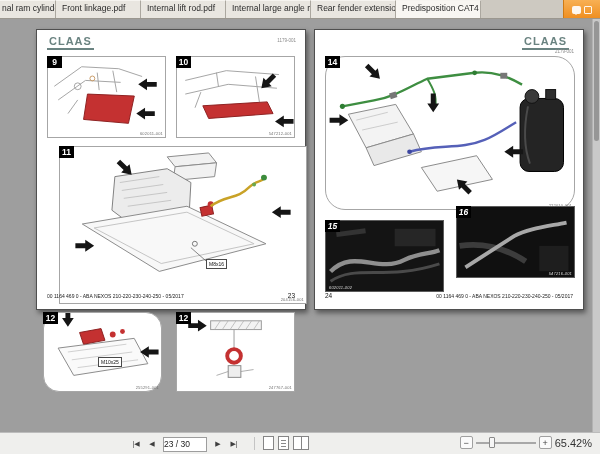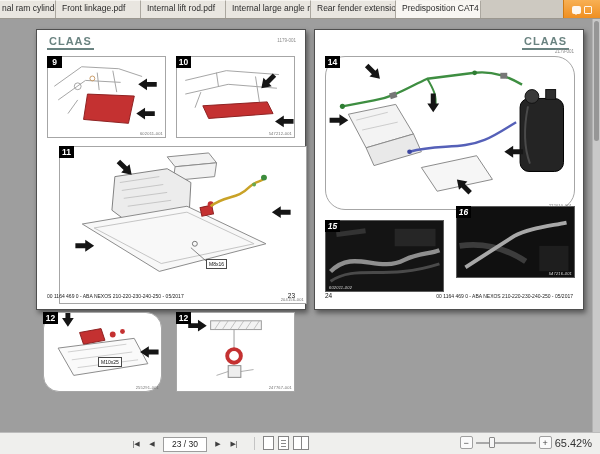--- a/index.html
+++ b/index.html
@@ -52,21 +52,21 @@
   #label-m8  { left:146px; top:112px; }
   #label-m10 { left:54px;  top:44px; }
 
   .page-footer { position:absolute; left:10px; right:10px; bottom:10px; display:flex; justify-content:space-between; align-items:flex-end; font-size:5px; color:#222; }
   .page-number { font-size:6.5px; color:#111; }
 
   
   .statusbar { position:absolute; left:0; bottom:0; width:600px; height:22px; background:#efefed; border-top:1px solid #bcbcbc; }
   .nav-group { position:absolute; left:128px; top:3px; display:flex; align-items:center; }
   .sb-btn { width:16px; height:16px; border:none; background:transparent; color:#3f3f3f; font-size:7px; line-height:16px; text-align:center; padding:0; cursor:pointer; font-family:inherit; }
-  .page-box { width:44px; height:15px; margin:0 3px; background:#fff; border:1px solid #9d9d9d; font-size:8.5px; line-height:13px; text-align:center; color:#222; }
+  .page-box { width:44px; height:15px; margin:0 3px; background:#fff; border:1px solid #9d9d9d; font-size:8.5px; line-height:13px; text-align:left; color:#222; }
   .view-group { position:absolute; left:254px; top:3px; display:flex; align-items:center; gap:4px; }
   .sb-sep { width:1px; height:13px; background:#c4c4c4; margin-right:4px; }
   .view-icon { width:11px; height:14px; background:#fff; border:1px solid #858585; position:relative; }
   .view-icon.two { width:16px; }
   .view-icon.two::after { content:""; position:absolute; left:7px; top:0; bottom:0; width:1px; background:#858585; }
   .view-icon.lines::after { content:""; position:absolute; left:2px; right:2px; top:3px; height:1px; background:#8a8a8a; box-shadow:0 3px 0 #8a8a8a, 0 6px 0 #8a8a8a; }
   .zoom-group { position:absolute; right:8px; top:3px; display:flex; align-items:center; gap:3px; }
   .zoom-btn { width:13px; height:13px; border:1px solid #a0a0a0; background:#fbfbfb; border-radius:2px; font-size:9px; line-height:10px; text-align:center; color:#444; padding:0; }
   .zoom-slider { position:relative; width:60px; height:13px; }
   .zoom-track { position:absolute; left:0; right:0; top:6px; height:2px; background:#a8a8a8; }

